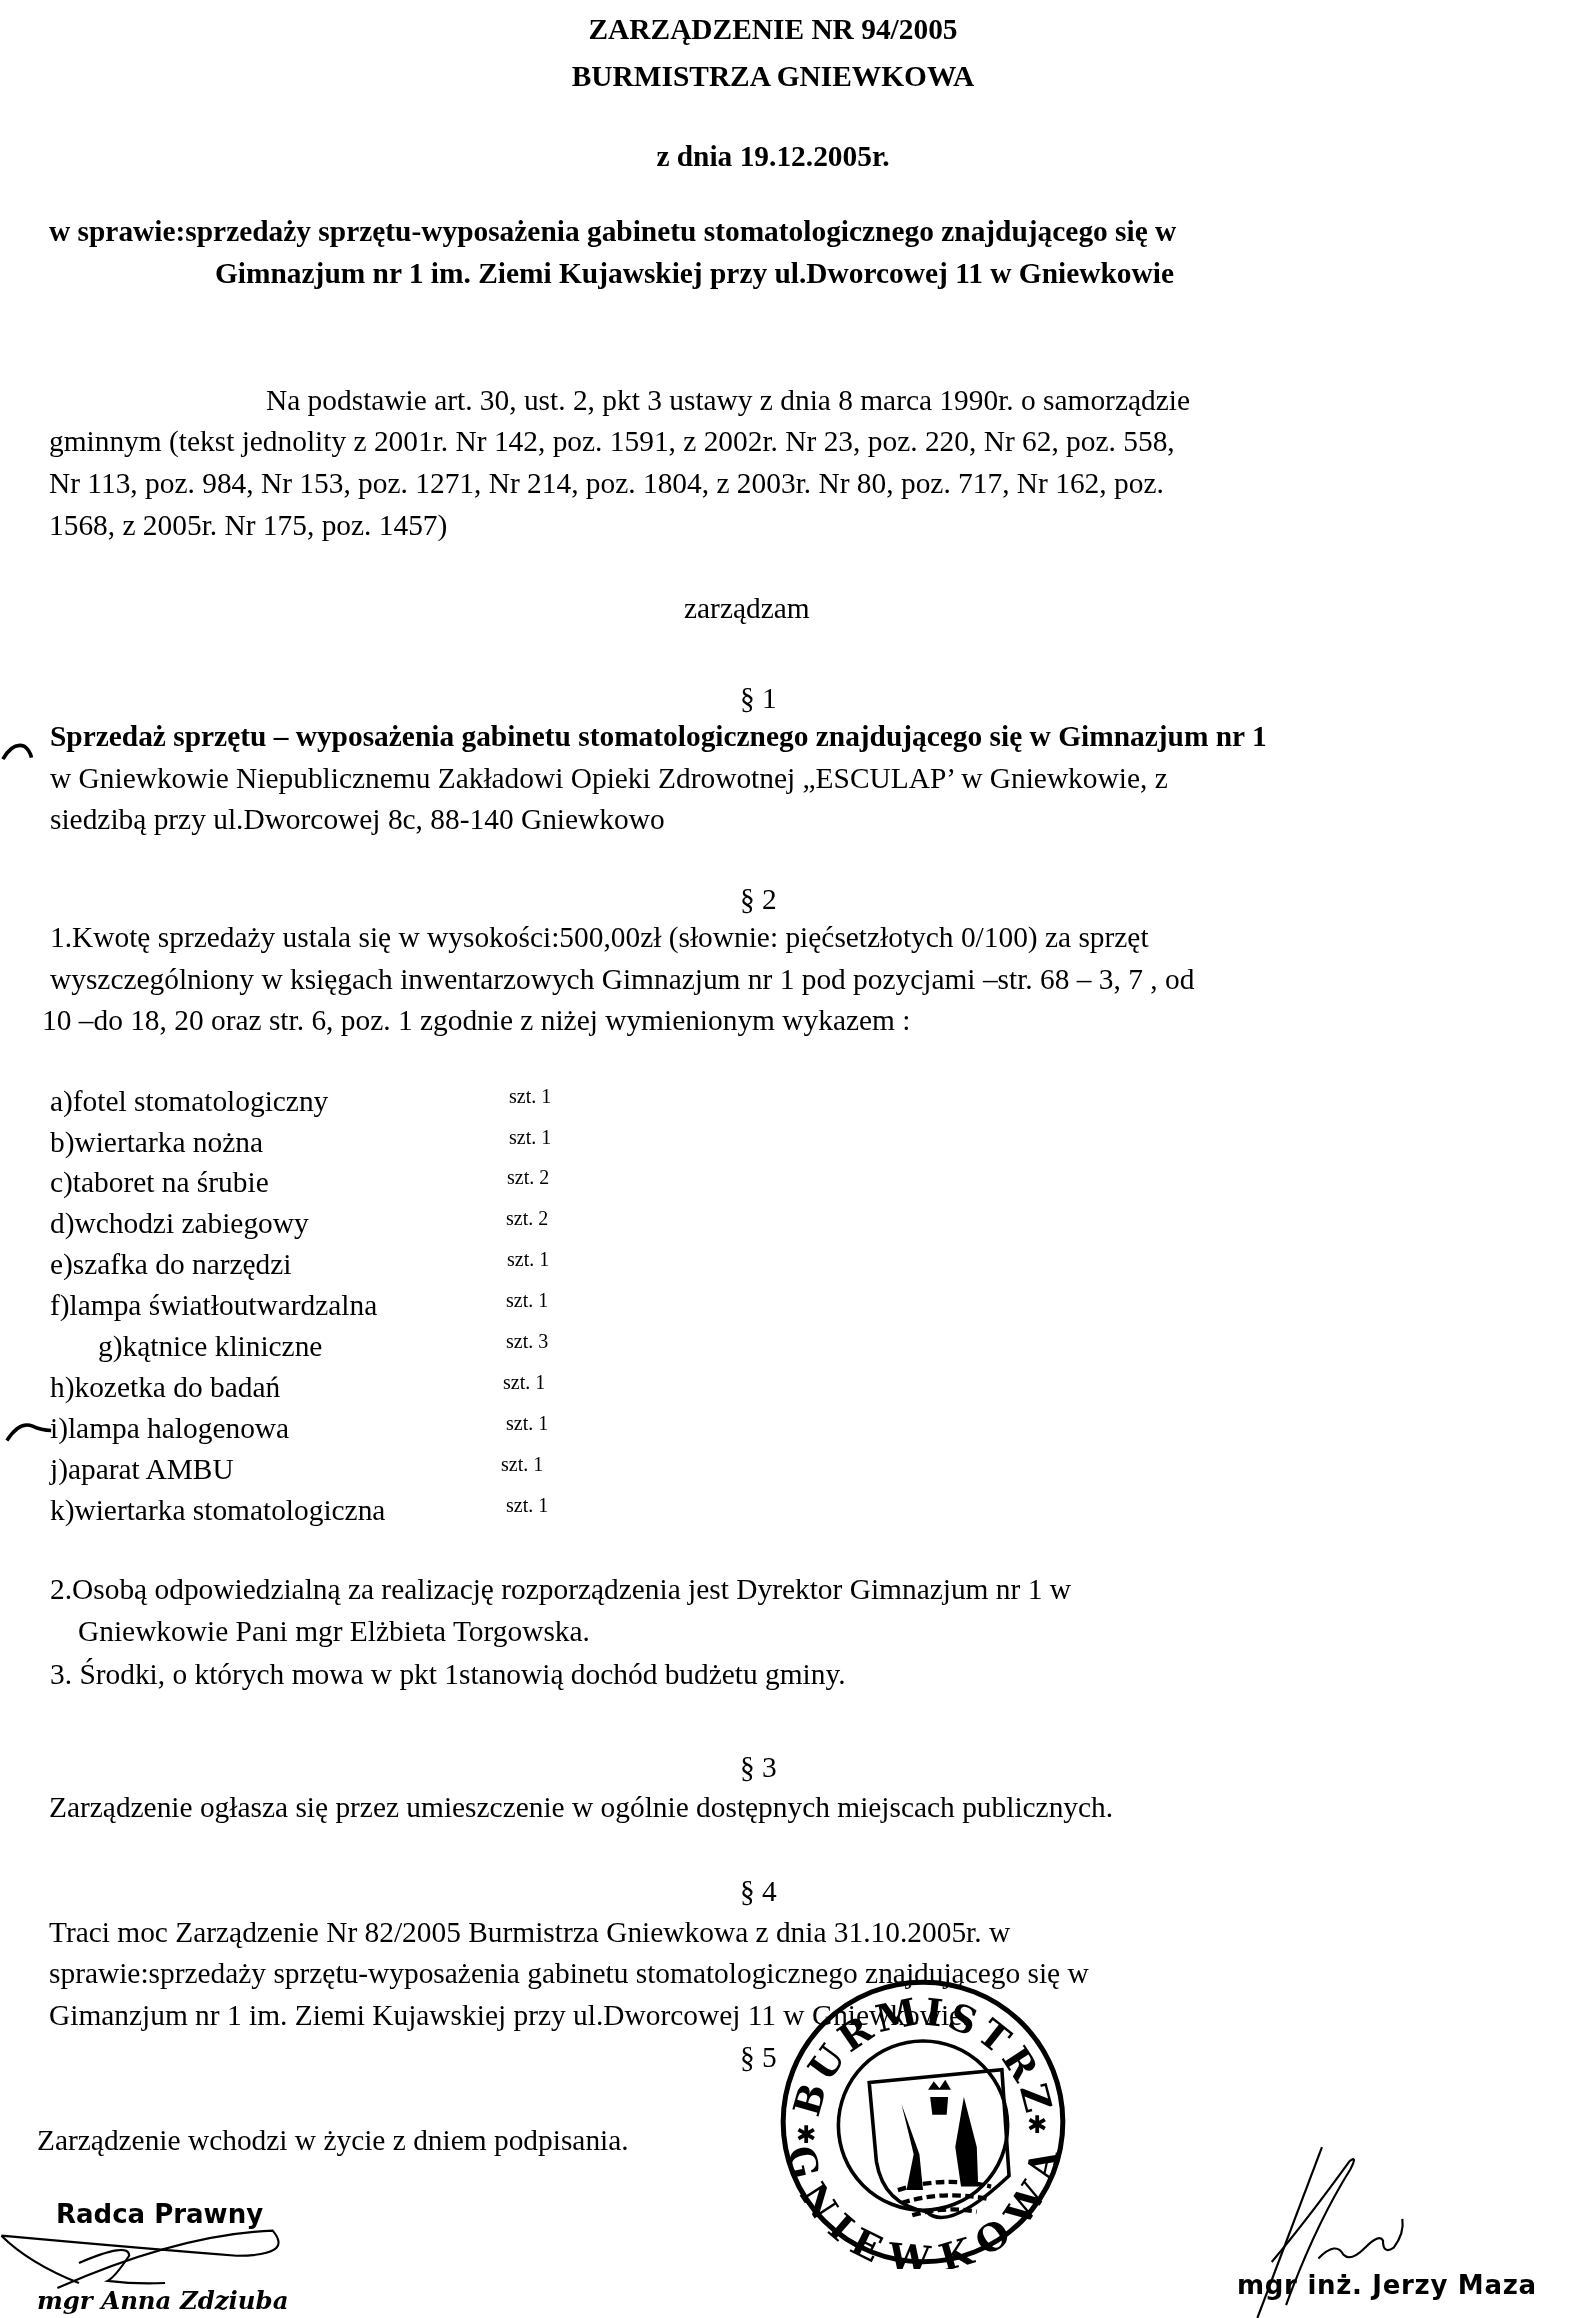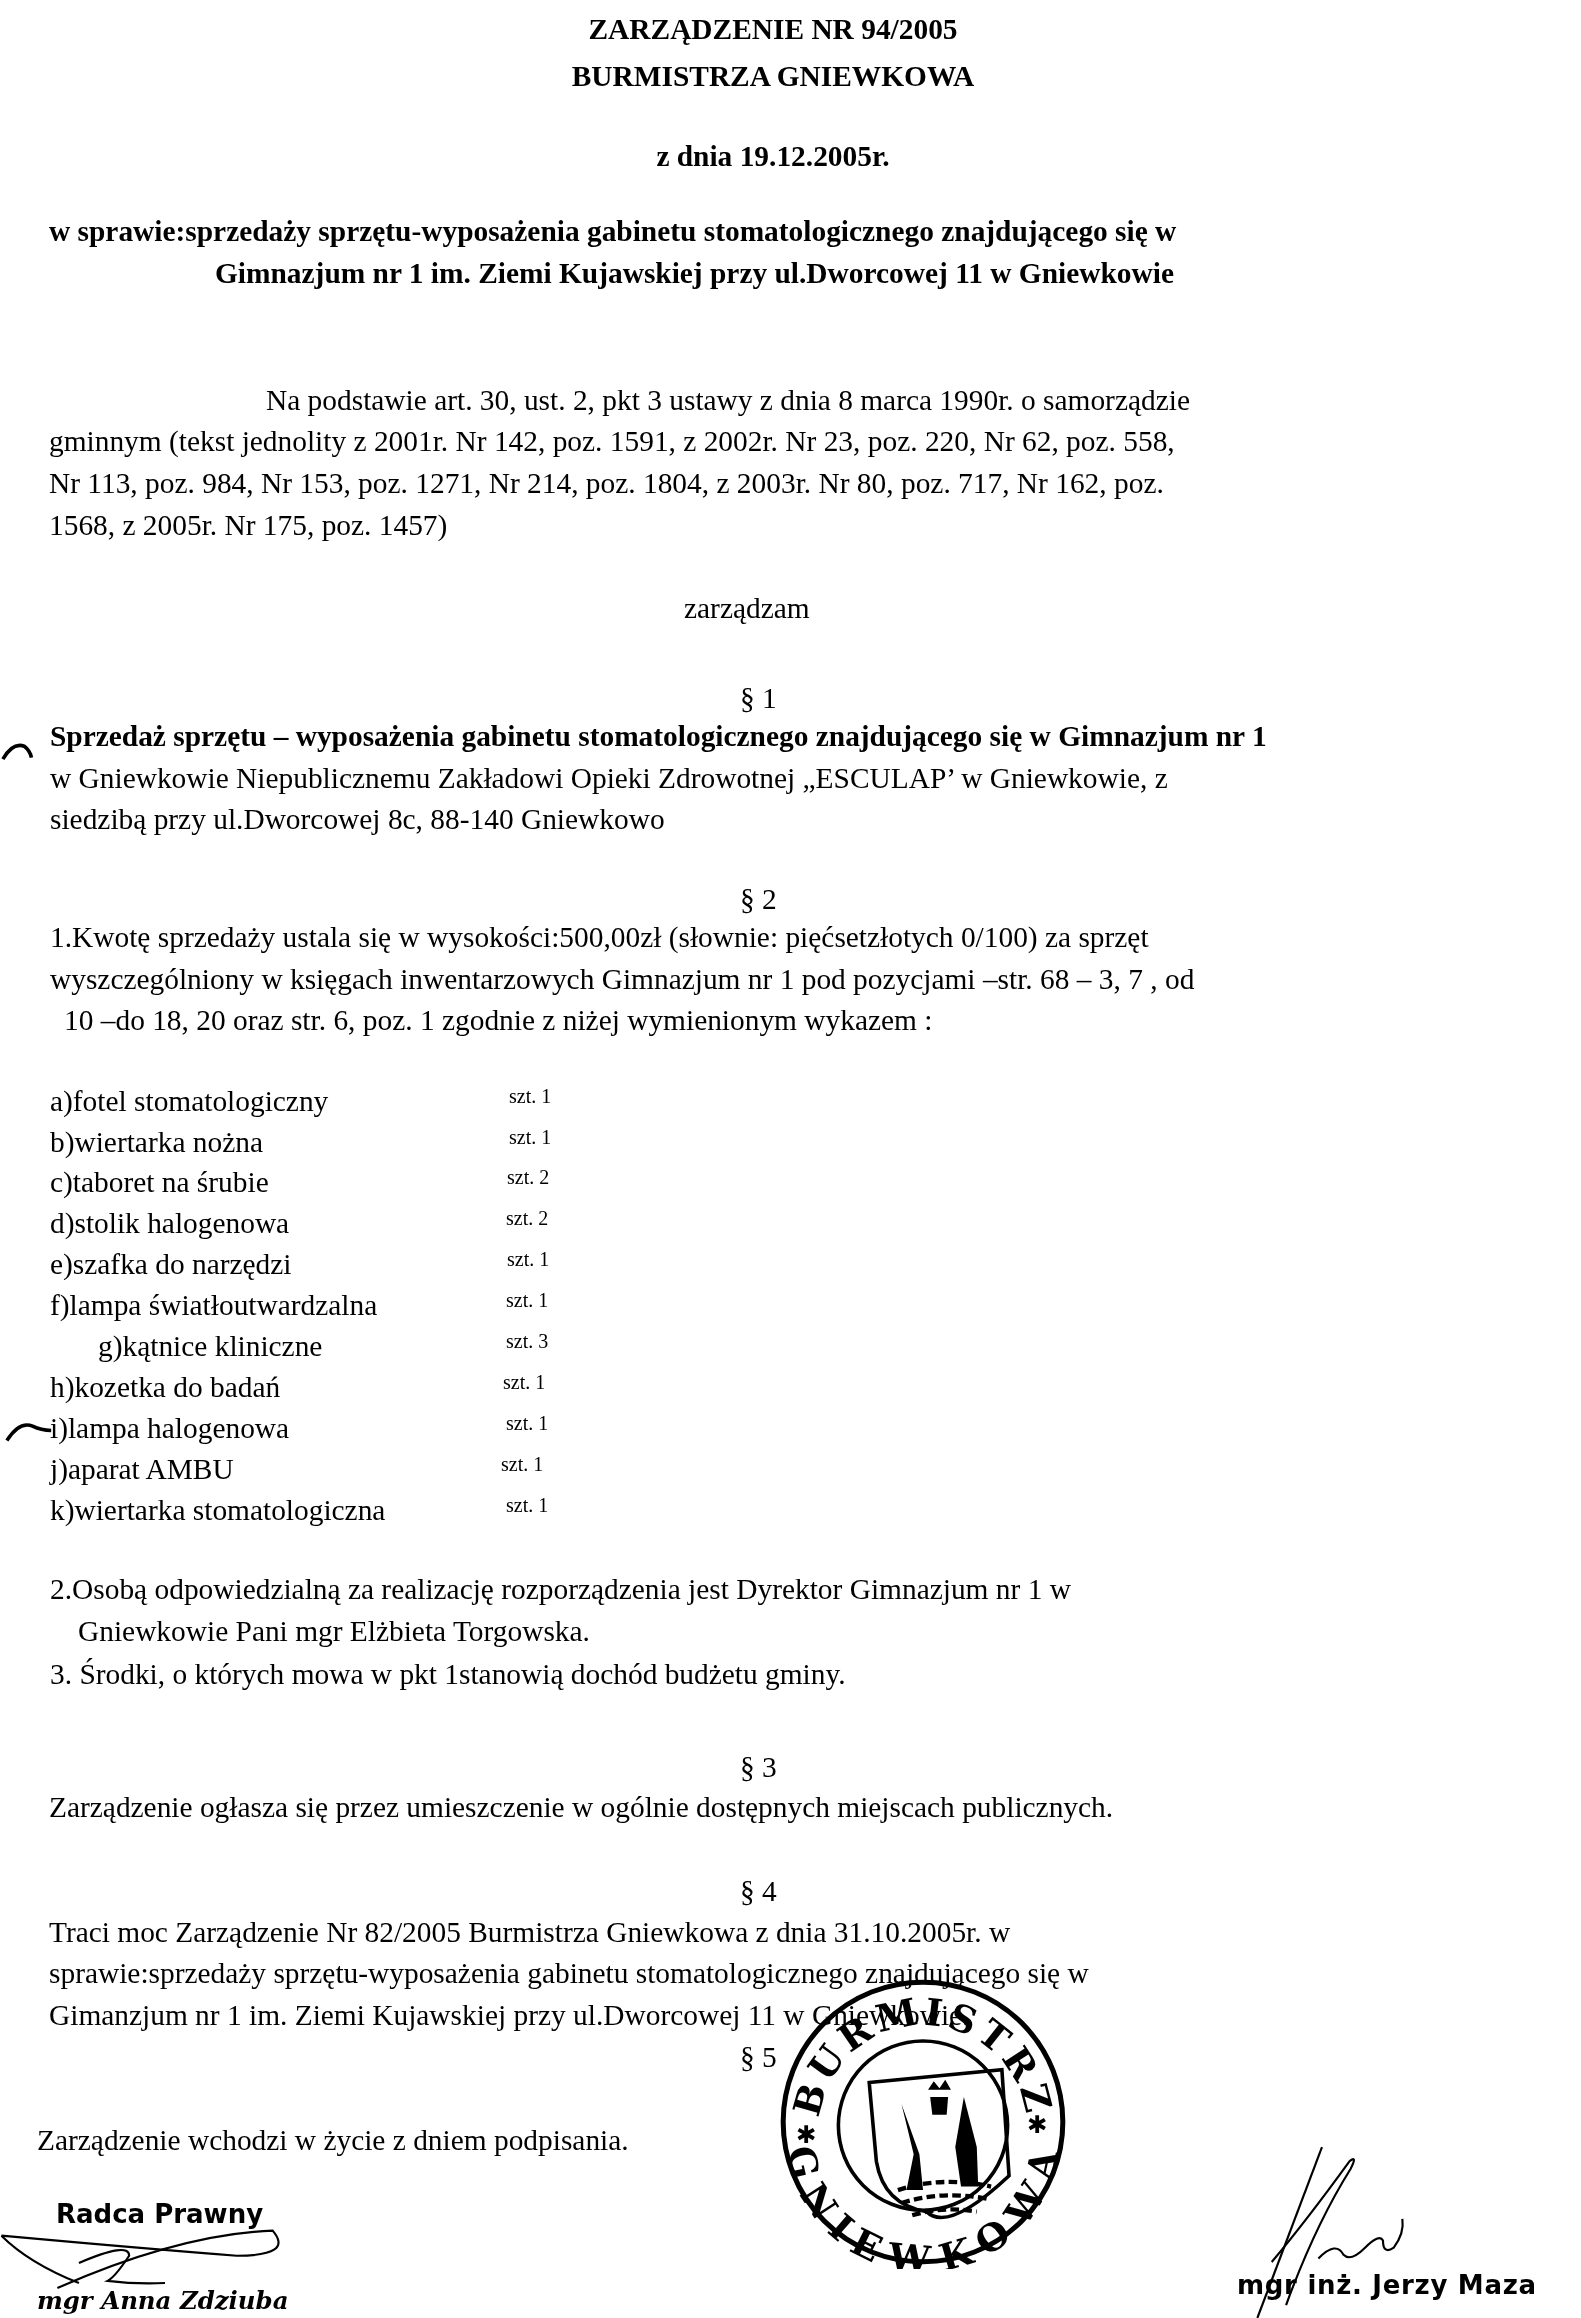--- a/index.html
+++ b/index.html
@@ -42,30 +42,30 @@
   <div class="abs body-line" style="left:50px; top:805px;">siedzibą przy ul.Dworcowej 8c, 88-140 Gniewkowo</div>
   <svg class="mark" style="left:0; top:736px;" width="50" height="29" viewBox="0 0 70 40">
     <path d="M4 32 Q18 8 34 14 Q42 20 44 30" stroke="#000" stroke-width="5" fill="none"></path>
   </svg>
 </div>
 
 <div>
   <div class="abs para-sign" style="left:740px; top:883px;">§ 2</div>
   <div class="abs body-line" style="left:50px; top:923px;">1.Kwotę sprzedaży ustala się w wysokości:500,00zł  (słownie: pięćsetzłotych 0/100) za sprzęt</div>
   <div class="abs body-line" style="left:50px; top:965px;">wyszczególniony w księgach inwentarzowych Gimnazjum nr 1 pod pozycjami –str. 68 – 3, 7 , od</div>
-  <div class="abs body-line" style="left:64px; top:1006px;">10 –do 18, 20 oraz str. 6, poz. 1 zgodnie z niżej wymienionym wykazem :</div>
+  <div class="abs body-line" style="left:42px; top:1006px;">10 –do 18, 20 oraz str. 6, poz. 1 zgodnie z niżej wymienionym wykazem :</div>
 
   <div>
     <div class="abs item" style="left:50px; top:1085px;">a)fotel stomatologiczny</div>
     <div class="abs qty" style="left:509px; top:1085px;">szt. 1</div>
     <div class="abs item" style="left:50px; top:1126px;">b)wiertarka nożna</div>
     <div class="abs qty" style="left:509px; top:1126px;">szt. 1</div>
     <div class="abs item" style="left:50px; top:1166px;">c)taboret na śrubie</div>
     <div class="abs qty" style="left:507px; top:1166px;">szt. 2</div>
-    <div class="abs item" style="left:50px; top:1207px;">d)stolik halogenowa</div>
+    <div class="abs item" style="left:50px; top:1207px;">d)wchodzi zabiegowy</div>
     <div class="abs qty" style="left:506px; top:1207px;">szt. 2</div>
     <div class="abs item" style="left:50px; top:1248px;">e)szafka do narzędzi</div>
     <div class="abs qty" style="left:507px; top:1248px;">szt. 1</div>
     <div class="abs item" style="left:50px; top:1289px;">f)lampa światłoutwardzalna</div>
     <div class="abs qty" style="left:506px; top:1289px;">szt. 1</div>
     <div class="abs item" style="left:50px; top:1330px;margin-left:48px;">g)kątnice kliniczne</div>
     <div class="abs qty" style="left:506px; top:1330px;">szt. 3</div>
     <div class="abs item" style="left:50px; top:1371px;">h)kozetka do badań</div>
     <div class="abs qty" style="left:503px; top:1371px;">szt. 1</div>
     <div class="abs item" style="left:50px; top:1412px;">i)lampa halogenowa</div>

